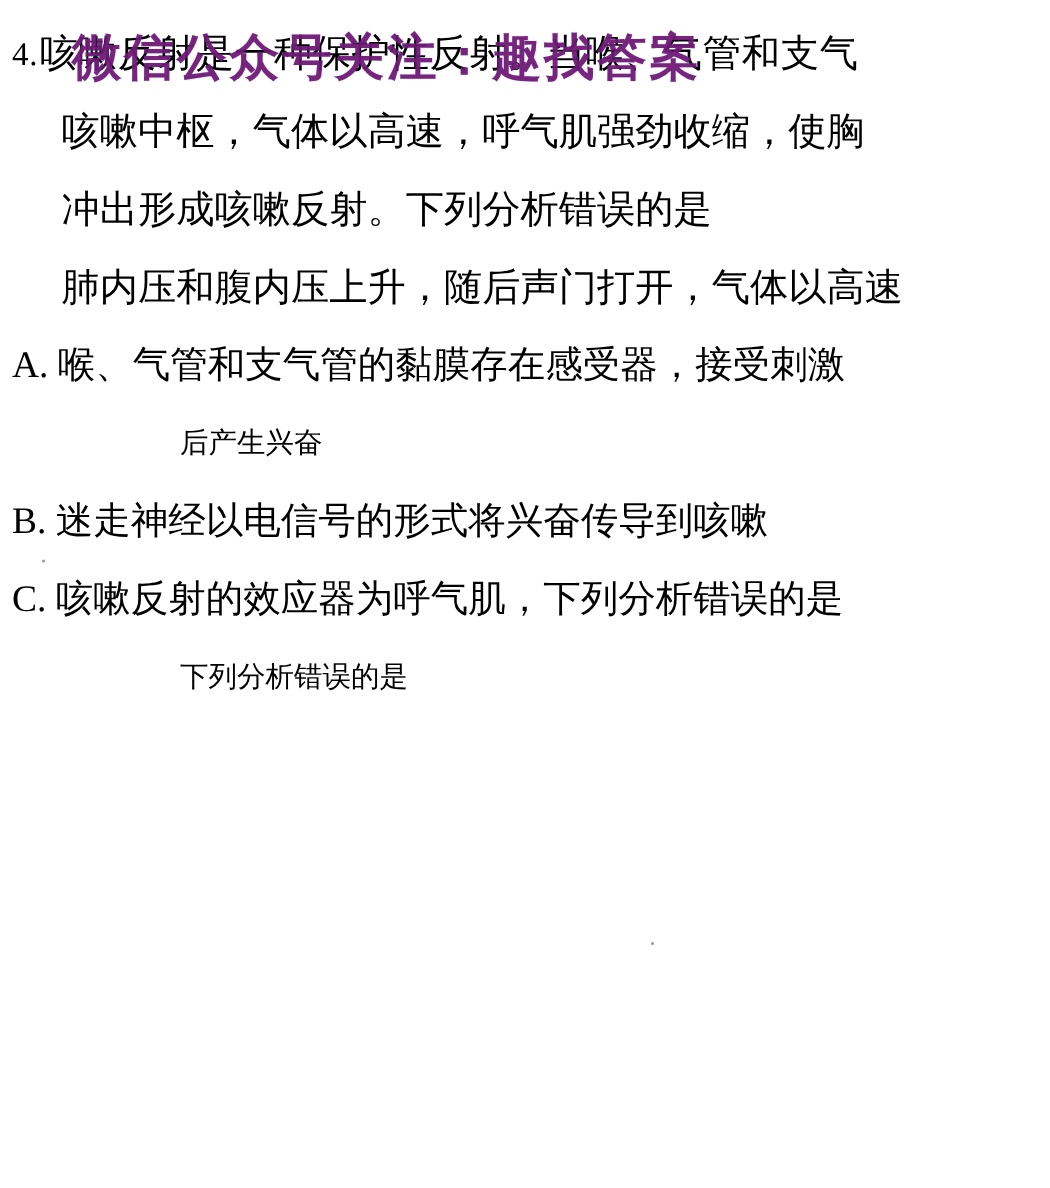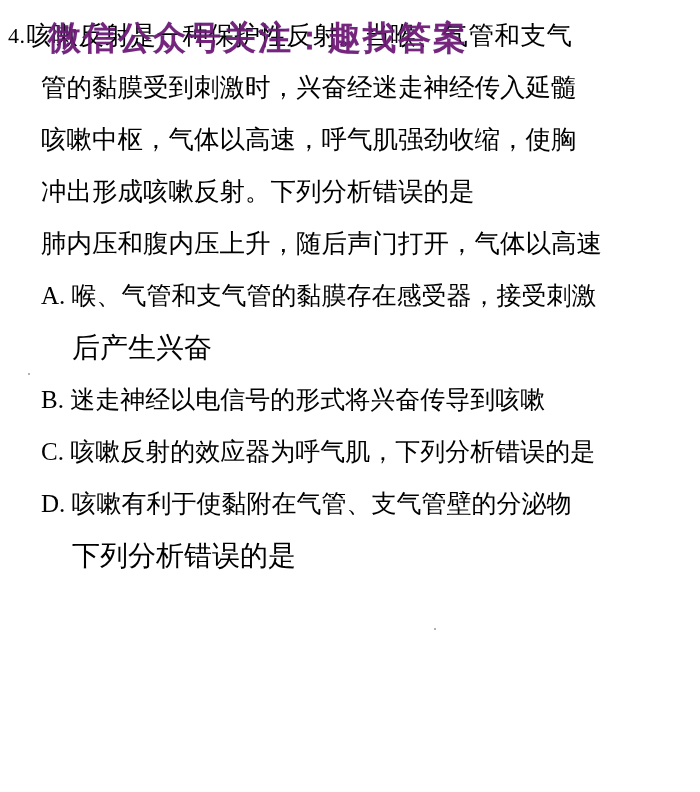--- a/index.html
+++ b/index.html
@@ -52,28 +52,27 @@
   }
 
   .q-cont {
     margin-left: 33px;
     font-size: 25.5px;
     line-height: 52px;
     white-space: pre;
   }
 
   .option {
-    margin-left: 33px;
     font-size: 25px;
     line-height: 52px;
     white-space: pre;
   }
   .option-cont {
-    margin-left: 64px;
-    font-size: 28px;
+    margin-left: 112px;
+    font-size: 19px;
     line-height: 52px;
     white-space: pre;
   }
 
   
   .watermark {
     position: absolute;
     left: 48px;
     top: 16px;
     font-family: "Liberation Serif", serif;
@@ -100,33 +99,31 @@
 <body>
 
 <div id="page">
 
   <div class="question-block">
 
     <div class="q-line">
       <span class="q-number">4.</span>
       <span class="q-stem-first">咳嗽反射是一种保护性反射。当喉、气管和支气</span>
     </div>
-    <div class="q-cont">管的黏膜受到刺激时，兴奋经迷走神经传入延髓</div>
     <div class="q-cont">咳嗽中枢，气体以高速，呼气肌强劲收缩，使胸</div>
     <div class="q-cont">冲出形成咳嗽反射。下列分析错误的是</div>
     <div class="q-cont">肺内压和腹内压上升，随后声门打开，气体以高速</div>
 
     <div class="option"><span>A.</span> <span>喉、气管和支气管的黏膜存在感受器，接受刺激</span></div>
     <div class="option-cont">后产生兴奋</div>
 
     <div class="option"><span>B.</span> <span>迷走神经以电信号的形式将兴奋传导到咳嗽</span></div>
 
     <div class="option"><span>C.</span> <span>咳嗽反射的效应器为呼气肌，下列分析错误的是</span></div>
 
-    <div class="option"><span>D.</span> <span>咳嗽有利于使黏附在气管、支气管壁的分泌物</span></div>
     <div class="option-cont">下列分析错误的是</div>
 
   </div>
 
   <div class="watermark">微信公众号关注：趣找答案</div>
 
   <div class="dot dot1"></div>
   <div class="dot dot2"></div>
 
 </div>

